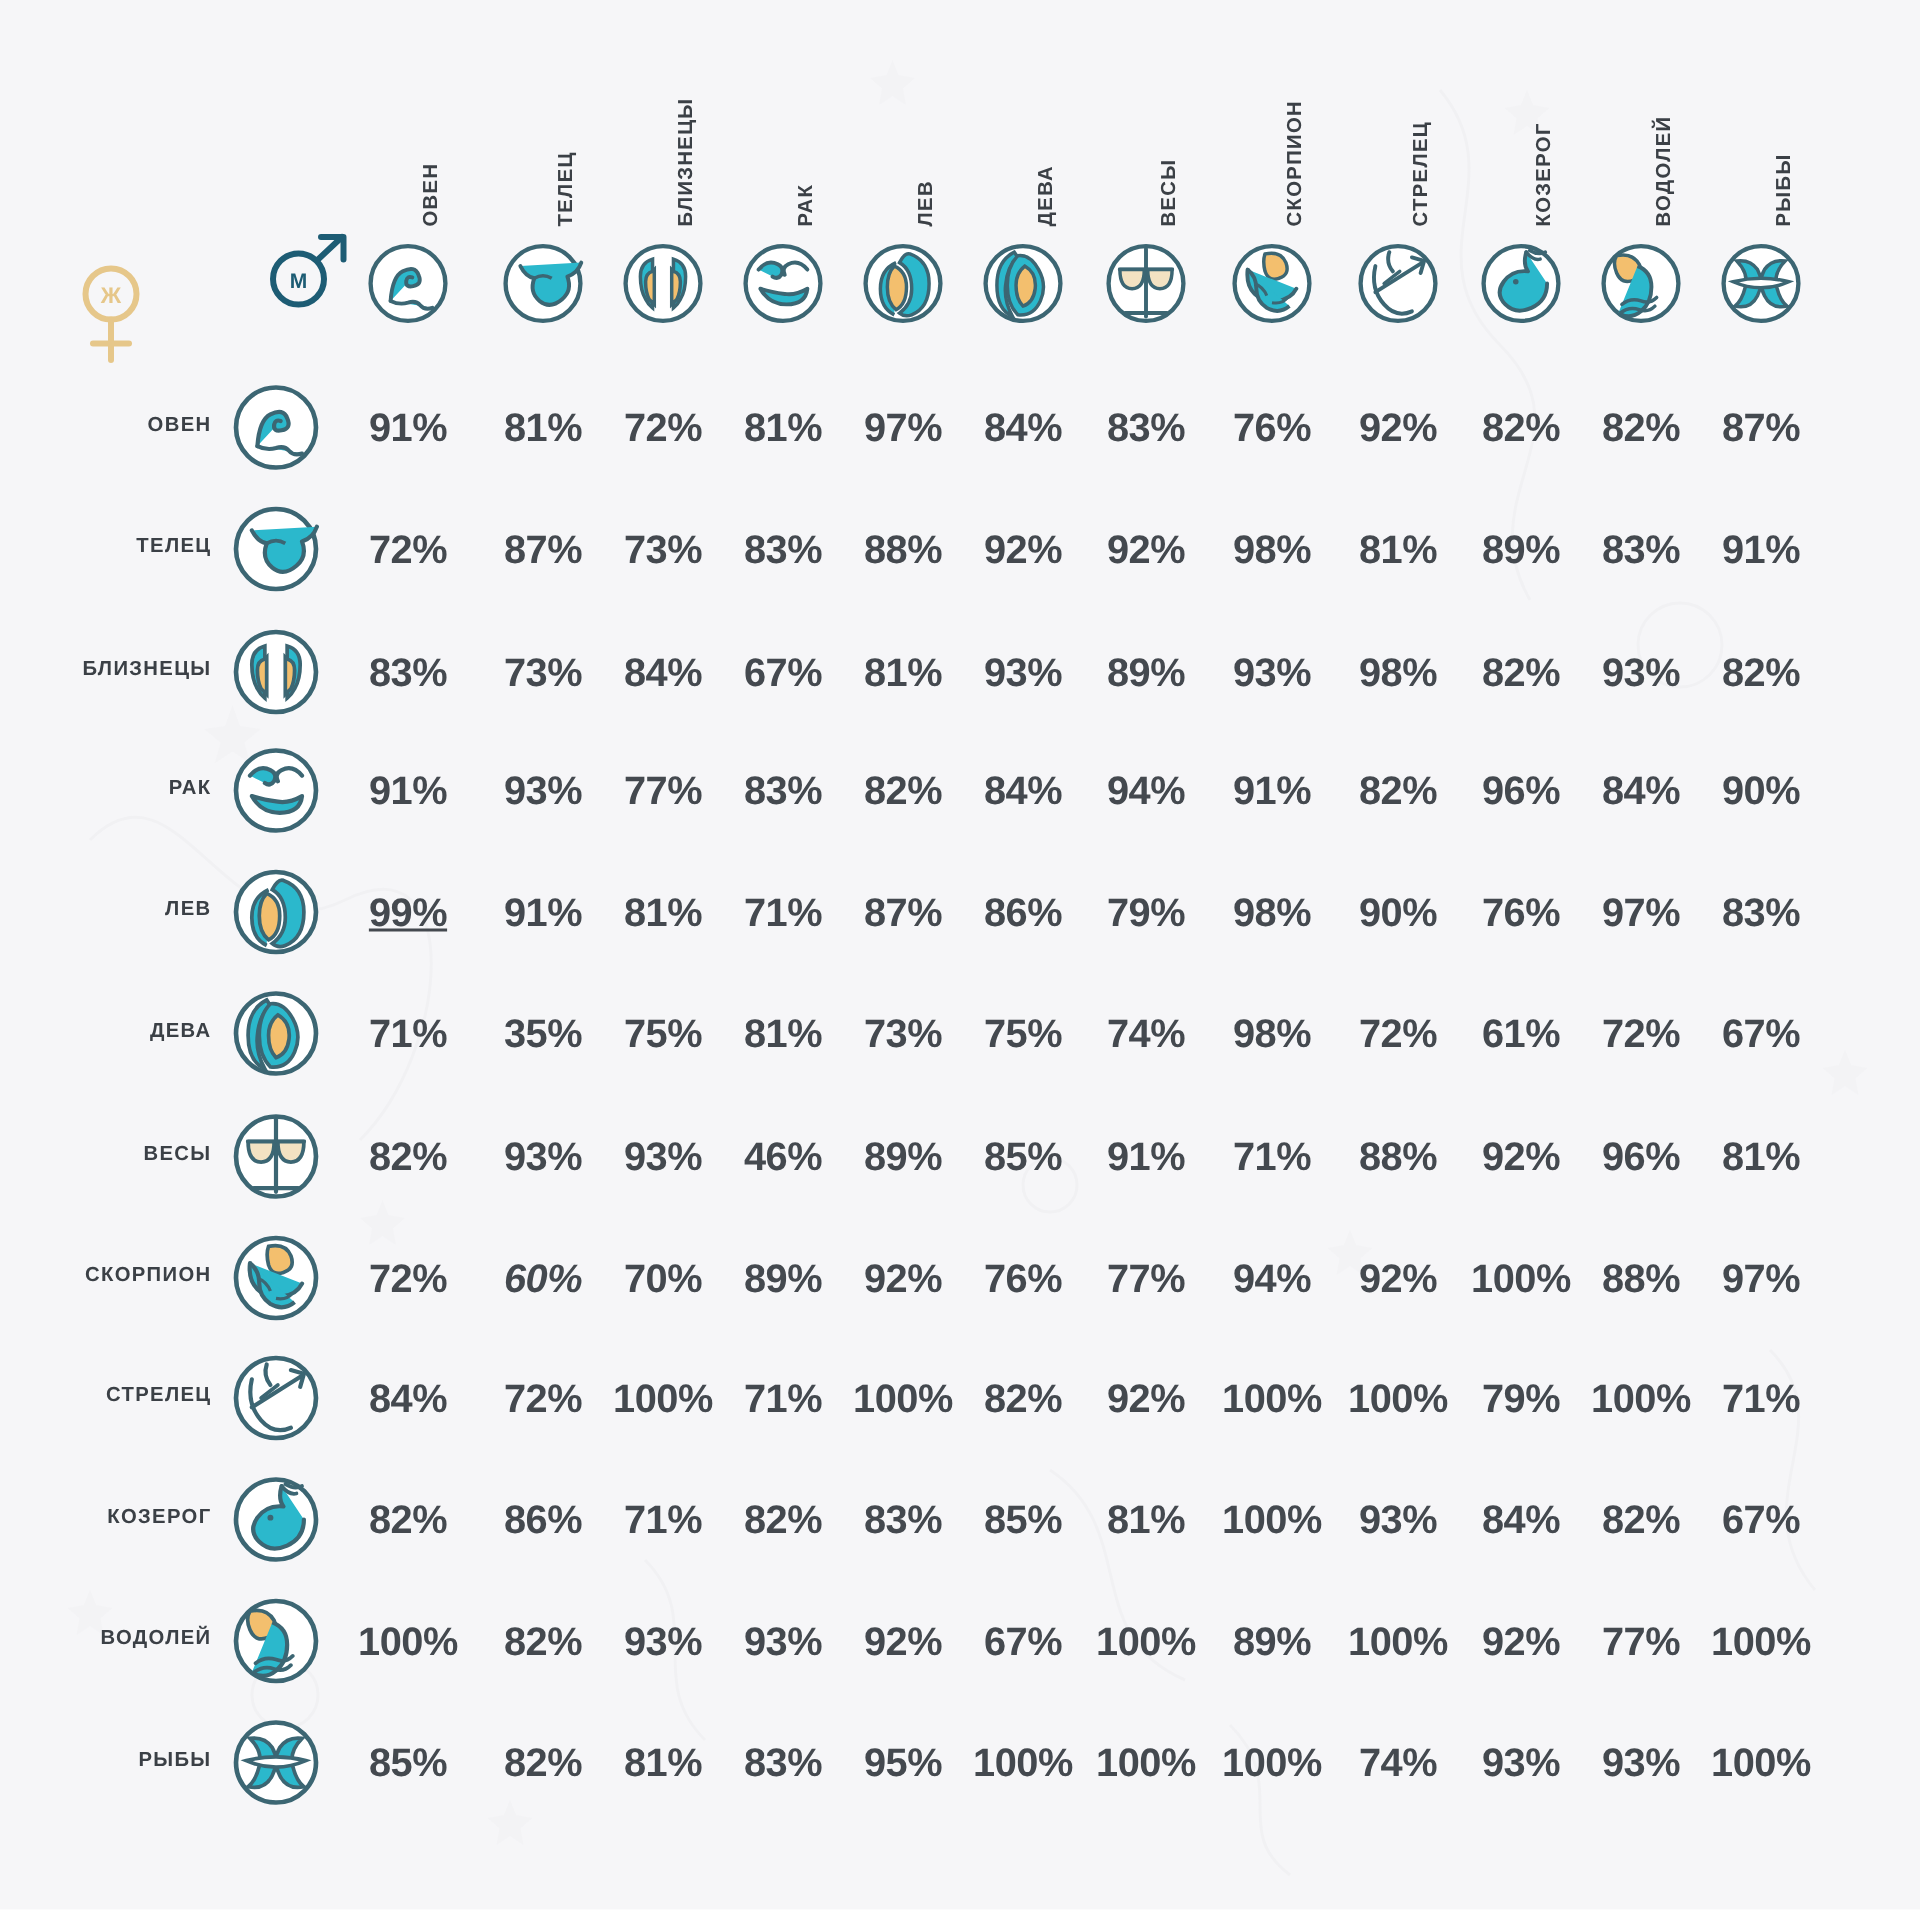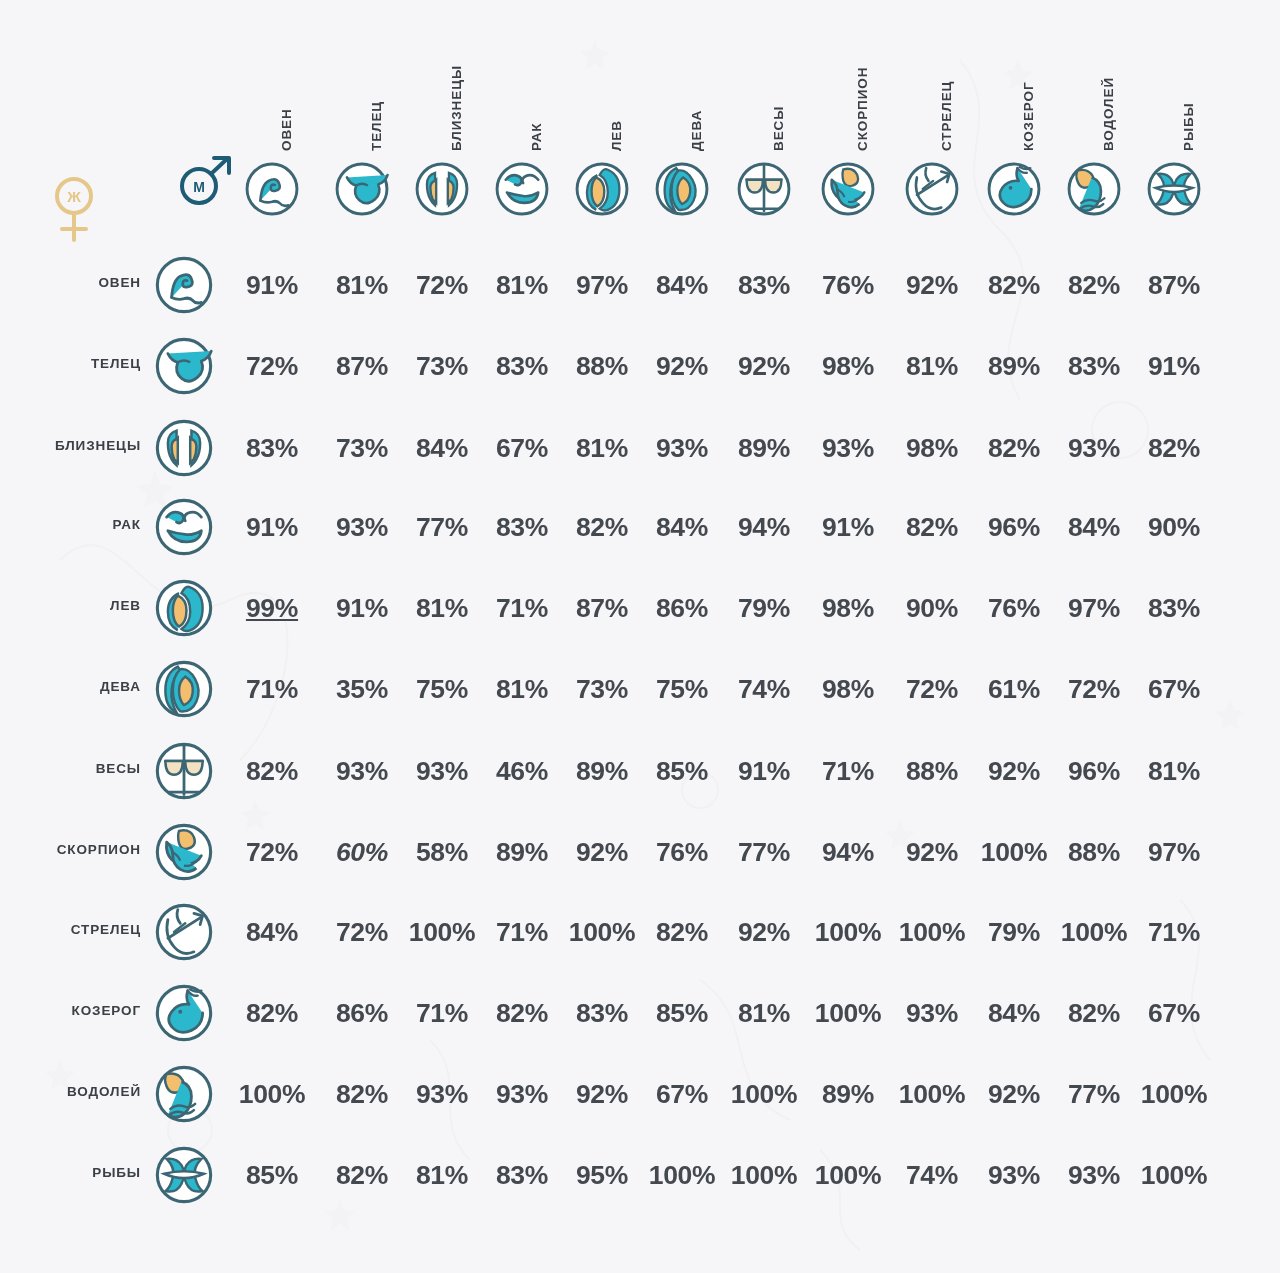--- a/index.html
+++ b/index.html
@@ -330,21 +330,21 @@
       <div class="cell" style="left: 1057px; top: 754px;">96%</div>
       <div class="cell" style="left: 1137px; top: 754px;">81%</div>
       <div class="rowlabel" style="left: 11px; top: 842px;">СКОРПИОН</div>
       <div class="zicon" aria-label="СКОРПИОН" style="left: 153px; top: 821px;">
         <svg width="62" height="62" viewBox="0 0 100 100">
           <use xlink:href="#sym-scorpio"></use>
         </svg>
       </div>
       <div class="cell" style="left: 235px; top: 835px;">72%</div>
       <div class="cell" style="left: 325px; top: 835px; font-style: italic;">60%</div>
-      <div class="cell" style="left: 405px; top: 835px;">58%</div>
+      <div class="cell" style="left: 405px; top: 835px;">70%</div>
       <div class="cell" style="left: 485px; top: 835px;">89%</div>
       <div class="cell" style="left: 565px; top: 835px;">92%</div>
       <div class="cell" style="left: 645px; top: 835px;">76%</div>
       <div class="cell" style="left: 727px; top: 835px;">77%</div>
       <div class="cell" style="left: 811px; top: 835px;">94%</div>
       <div class="cell" style="left: 895px; top: 835px;">92%</div>
       <div class="cell" style="left: 977px; top: 835px;">100%</div>
       <div class="cell" style="left: 1057px; top: 835px;">88%</div>
       <div class="cell" style="left: 1137px; top: 835px;">97%</div>
       <div class="rowlabel" style="left: 11px; top: 922px;">СТРЕЛЕЦ</div>

